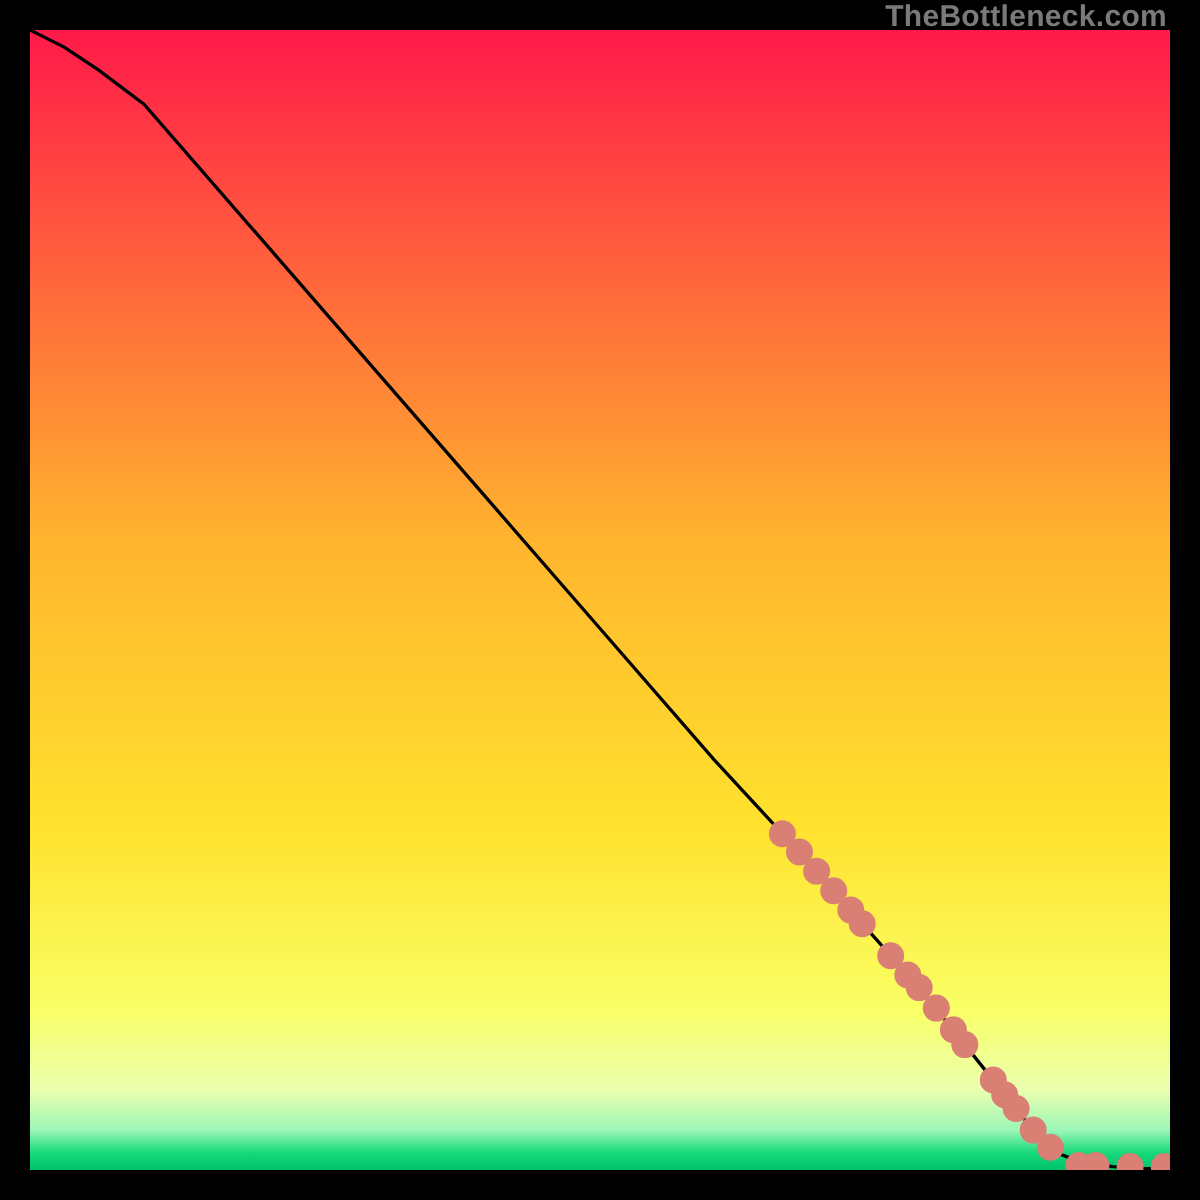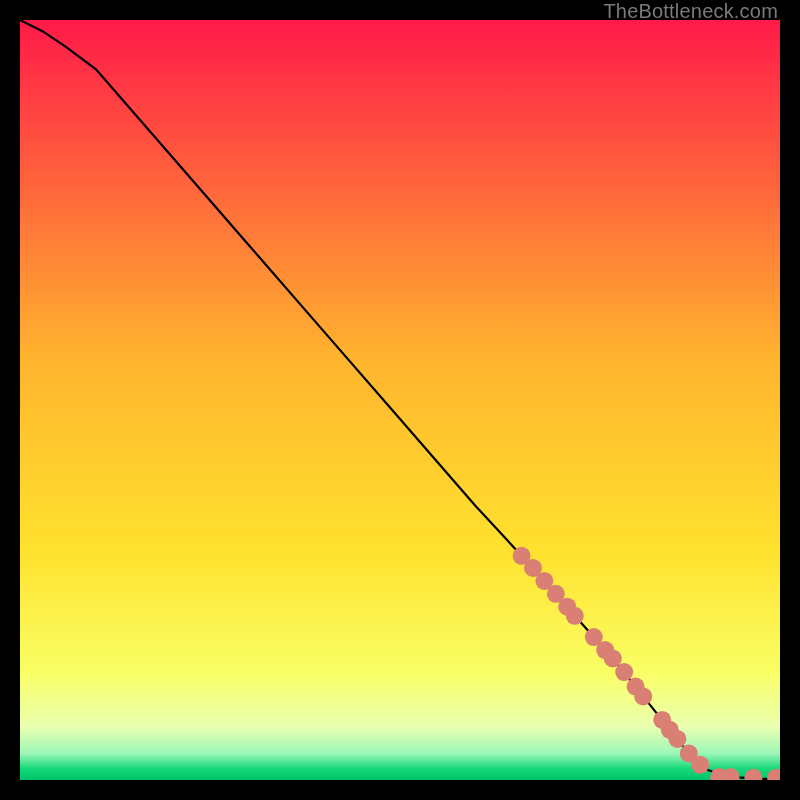--- a/index.html
+++ b/index.html
@@ -23,21 +23,21 @@
     top: 20px;
     width: 760px;
     height: 760px;
   }
   .watermark {
     position: absolute;
     top: 0px;
     right: 22px;
     color: #7a7a7a;
     font-size: 20px;
-    font-weight: 400;
+    font-weight: 700;
     letter-spacing: 0.2px;
     user-select: none;
   }
   svg { display: block; }
 </style>
 </head>
 <body>
 
 <div class="frame">
 

